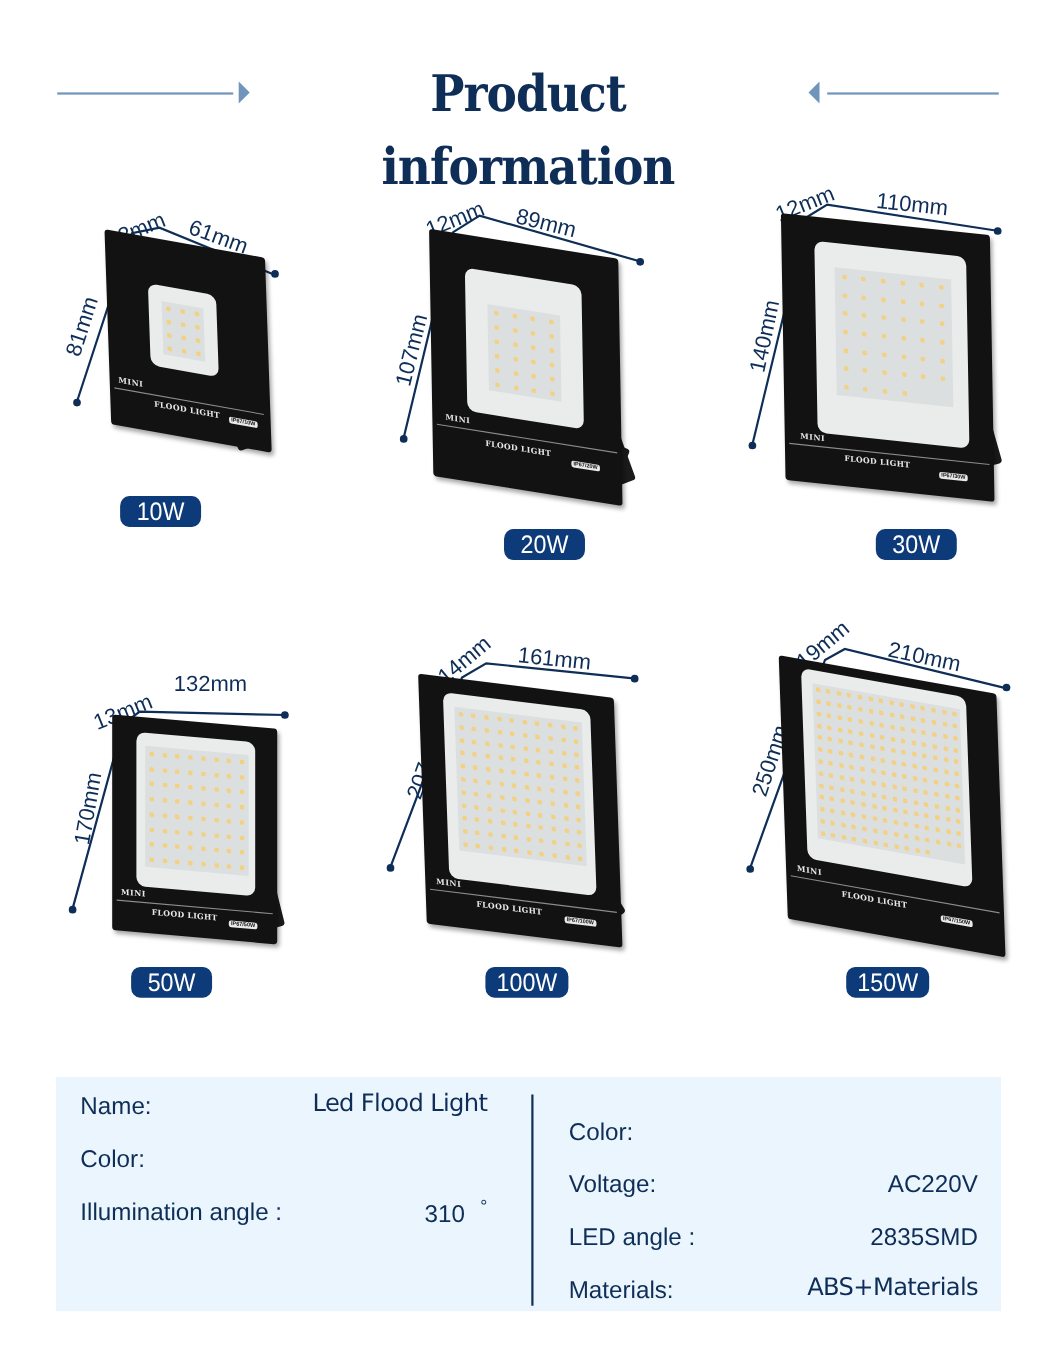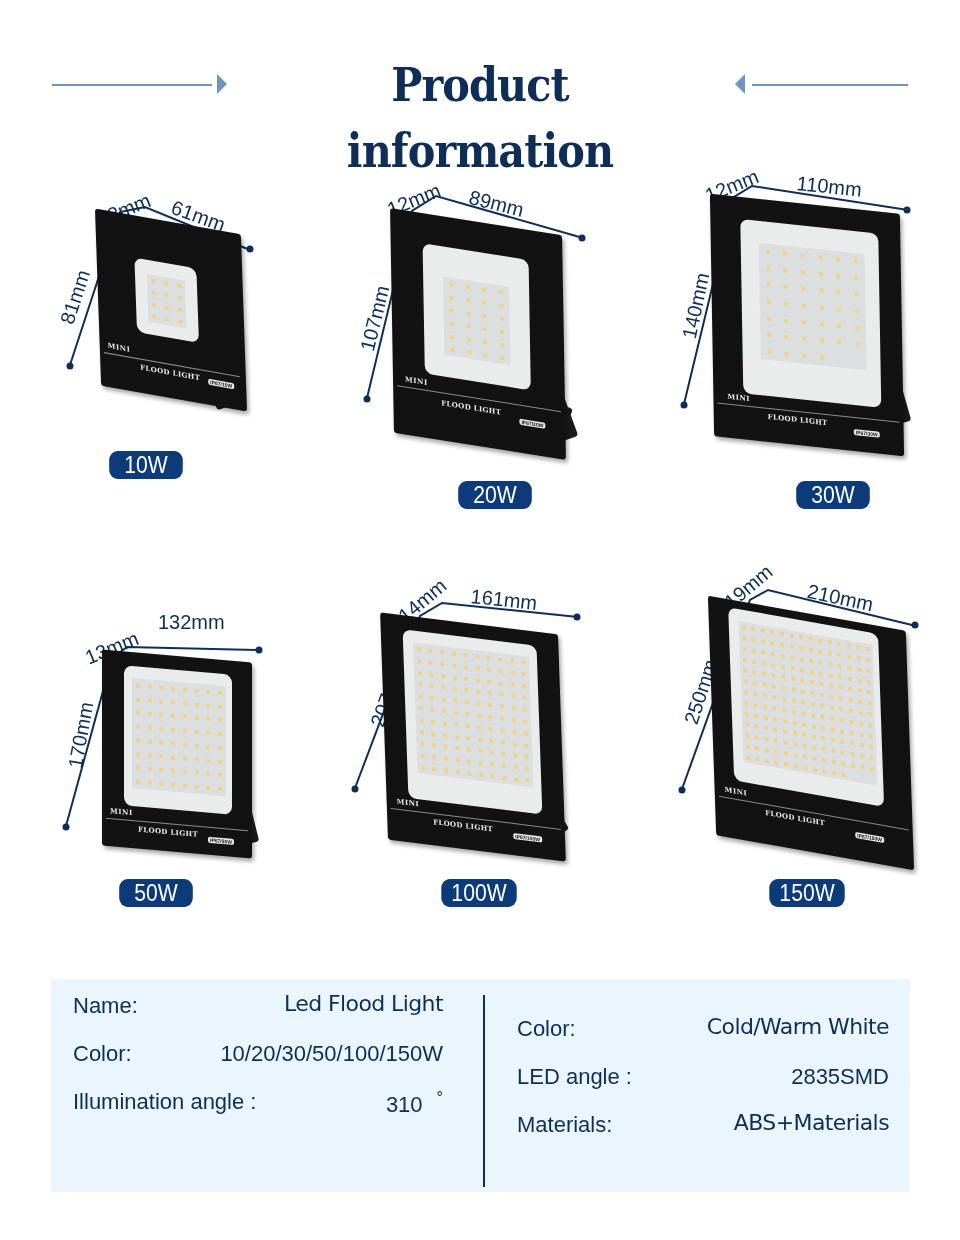--- a/index.html
+++ b/index.html
@@ -649,34 +649,36 @@
 </div>
 
 <div class="specs">
   <div class="spec-col left">
     <div class="spec-row">
       <span class="spec-label">Name:</span>
       <span class="spec-value bold">Led Flood Light</span>
     </div>
     <div class="spec-row">
       <span class="spec-label">Color:</span>
-      <span class="spec-value">10/20/30/50/100/150W</span>
     </div>
     <div class="spec-row">
       <span class="spec-label">Illumination angle :</span>
       <span class="spec-value"><span>310</span><span class="deg">°</span></span>
     </div>
   </div>
 
   <div class="spec-divider"></div>
 
   <div class="spec-col right">
     <div class="spec-row">
       <span class="spec-label">Color:</span>
-      <span class="spec-value bold">Cold/Warm White</span>
+    </div>
+    <div class="spec-row">
+      <span class="spec-label">Voltage:</span>
+      <span class="spec-value">AC220V</span>
     </div>
     <div class="spec-row">
       <span class="spec-label">LED angle :</span>
       <span class="spec-value">2835SMD</span>
     </div>
     <div class="spec-row">
       <span class="spec-label">Materials:</span>
       <span class="spec-value bold">ABS+Materials</span>
     </div>
   </div>

